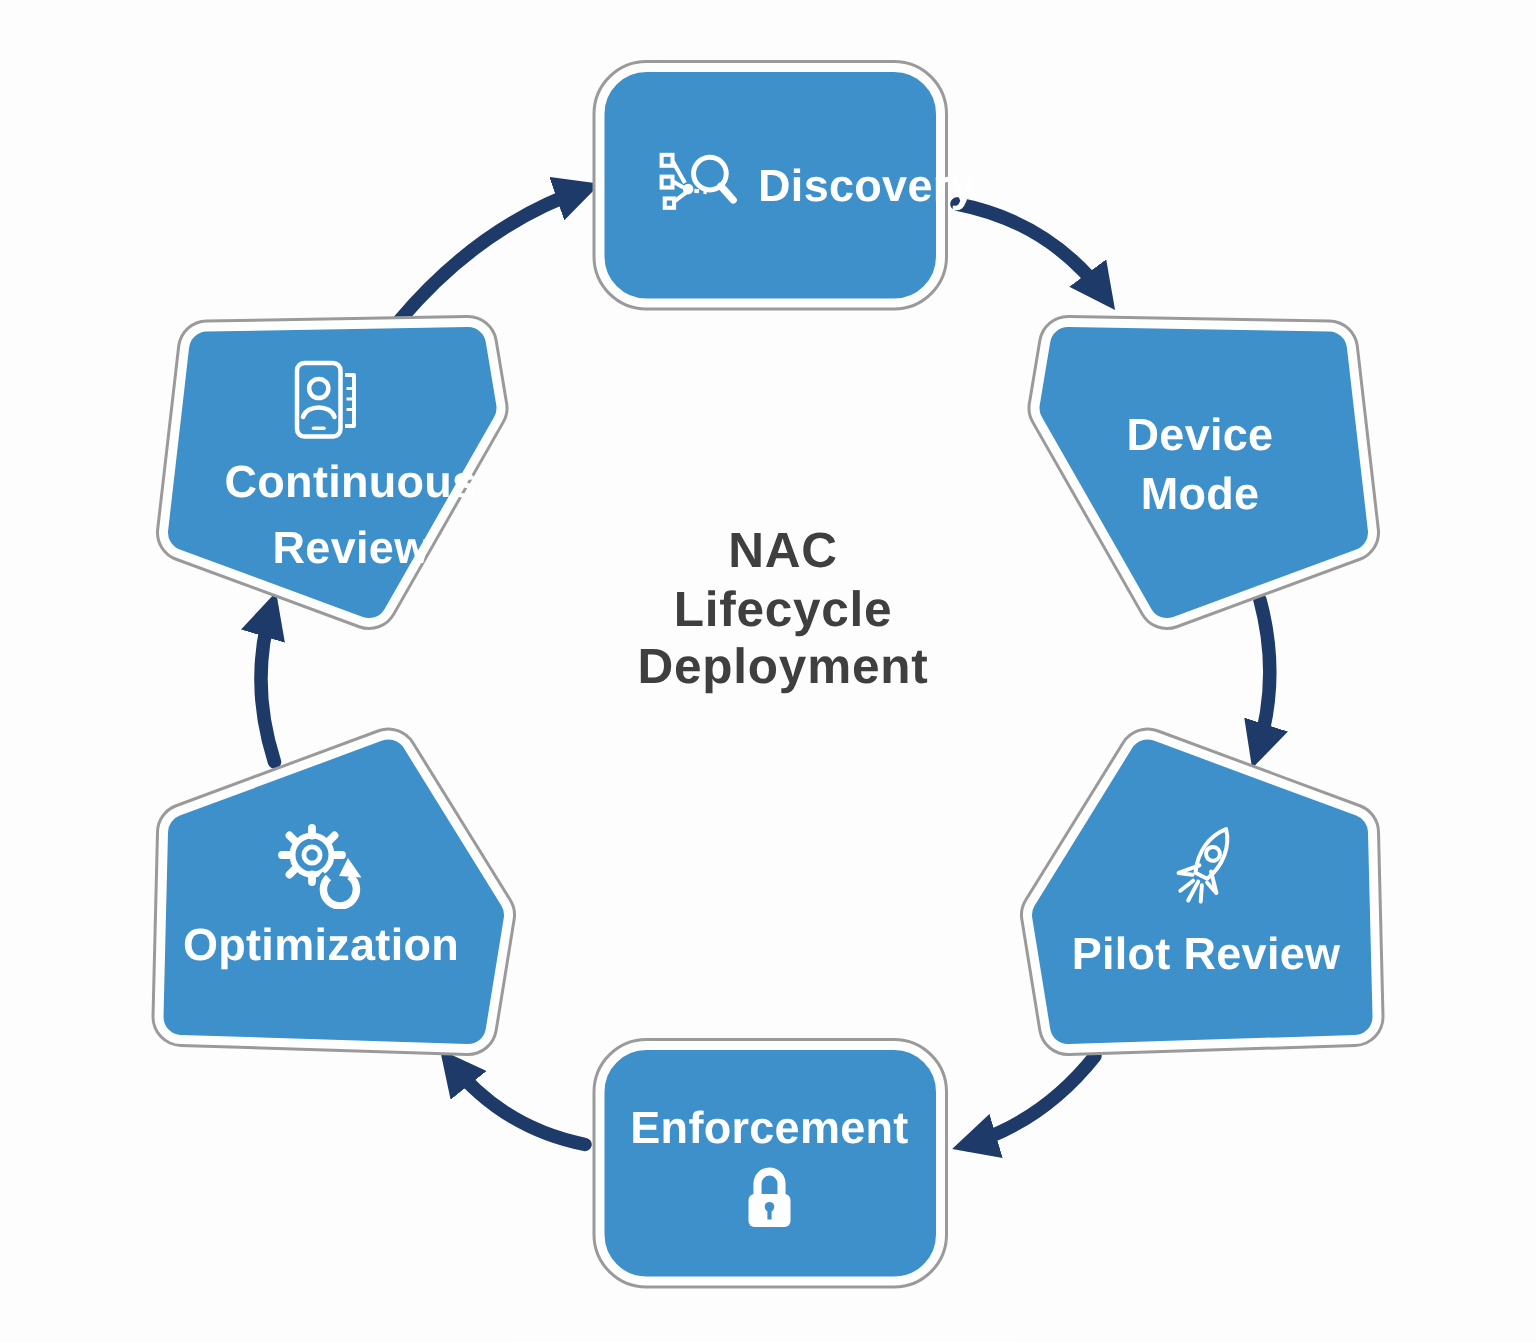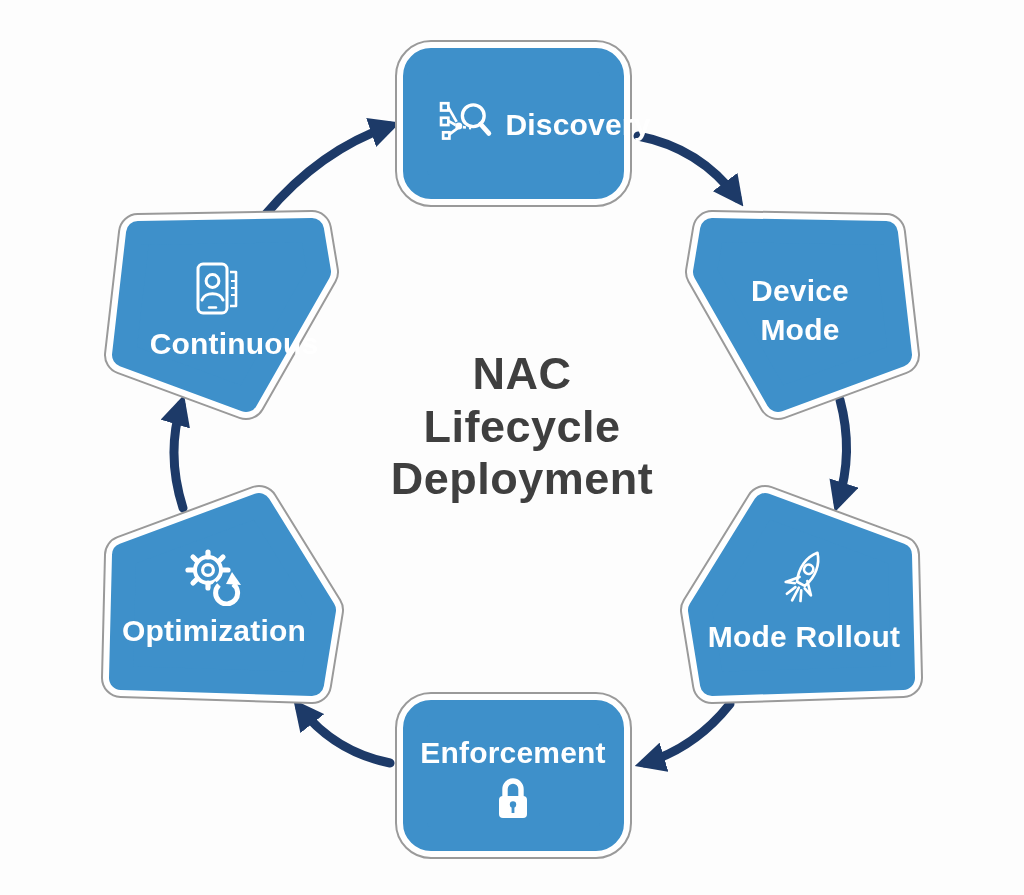--- a/index.html
+++ b/index.html
@@ -12,21 +12,21 @@
   .stage-overlay{
     position:absolute;display:flex;align-items:center;justify-content:center;
     color:#ffffff;font-weight:700;text-align:center;pointer-events:none;
   }
   .col{flex-direction:column;}
   .row{margin-left:32px;}
   .stage-label{font-size:30px;line-height:1.3;letter-spacing:.2px;}
   .stage-label.small{font-size:30px;margin-left:36px;}
   #center-title{
     position:absolute;left:322px;top:348px;width:400px;
-    text-align:center;font-weight:700;font-size:45px;line-height:1.17;
+    text-align:center;font-weight:700;font-size:33px;line-height:1.17;
     color:#3f3f3f;letter-spacing:.5px;
   }
   .icon{display:block;}
 </style>
 </head>
 <body>
 
 <div id="canvas">
 
   <svg class="diagram-layer" width="1024" height="895" viewBox="0 0 1024 895">
@@ -114,21 +114,21 @@
       <g transform="rotate(28 24 30)">
         <path d="M24,4 C31,12 33,24 28,36 L20,36 C15,24 17,12 24,4 Z"></path>
         <circle cx="24" cy="21" r="4.2"></circle>
         <path d="M20,31 L11,41 L19,38"></path>
         <path d="M28,31 L37,41 L29,38"></path>
         <line x1="21" y1="41" x2="17" y2="50"></line>
         <line x1="24" y1="40" x2="24" y2="53"></line>
         <line x1="27" y1="41" x2="31" y2="50"></line>
       </g>
     </svg>
-    <span class="stage-label">Mode Rollout</span>
+    <span class="stage-label">Pilot Review</span>
   </div>
 
   <div class="stage-overlay col" style="left:403px;top:716px;width:220px;height:122px;gap:3px;">
     <span class="stage-label">Enforcement</span>
     <svg class="icon" width="42" height="46" viewBox="0 0 40 46">
       <path d="M12,22 V14 a8,8 0 0 1 16,0 V22" fill="none" stroke="#ffffff" stroke-width="5.4" stroke-linecap="round"></path>
       <rect x="6" y="21" width="28" height="22" rx="4" fill="#ffffff"></rect>
       <circle cx="20" cy="29.5" r="3.2" fill="#3e90ca"></circle>
       <rect x="18.6" y="31" width="2.8" height="7" fill="#3e90ca"></rect>
     </svg>
@@ -161,15 +161,16 @@
       <path d="M42,10 h6 v34 h-6" stroke-width="2.6"></path>
       <line x1="43" y1="19" x2="47" y2="19" stroke-width="2"></line>
       <line x1="43" y1="26" x2="47" y2="26" stroke-width="2"></line>
       <line x1="43" y1="33" x2="47" y2="33" stroke-width="2"></line>
       <rect x="10" y="2" width="29" height="49" rx="5" fill="#3e90ca"></rect>
       <circle cx="24.5" cy="19" r="6.4"></circle>
       <path d="M14,38 C16.5,29.5 32.5,29.5 35,38" stroke-linecap="round"></path>
       <line x1="21" y1="45.5" x2="28" y2="45.5" stroke-width="2.4" stroke-linecap="round"></line>
     </svg>
     <div class="stage-label small">Continuous</div>
+    <div class="stage-label small">Review</div>
   </div>
 
 </div>
 
 </body></html>

